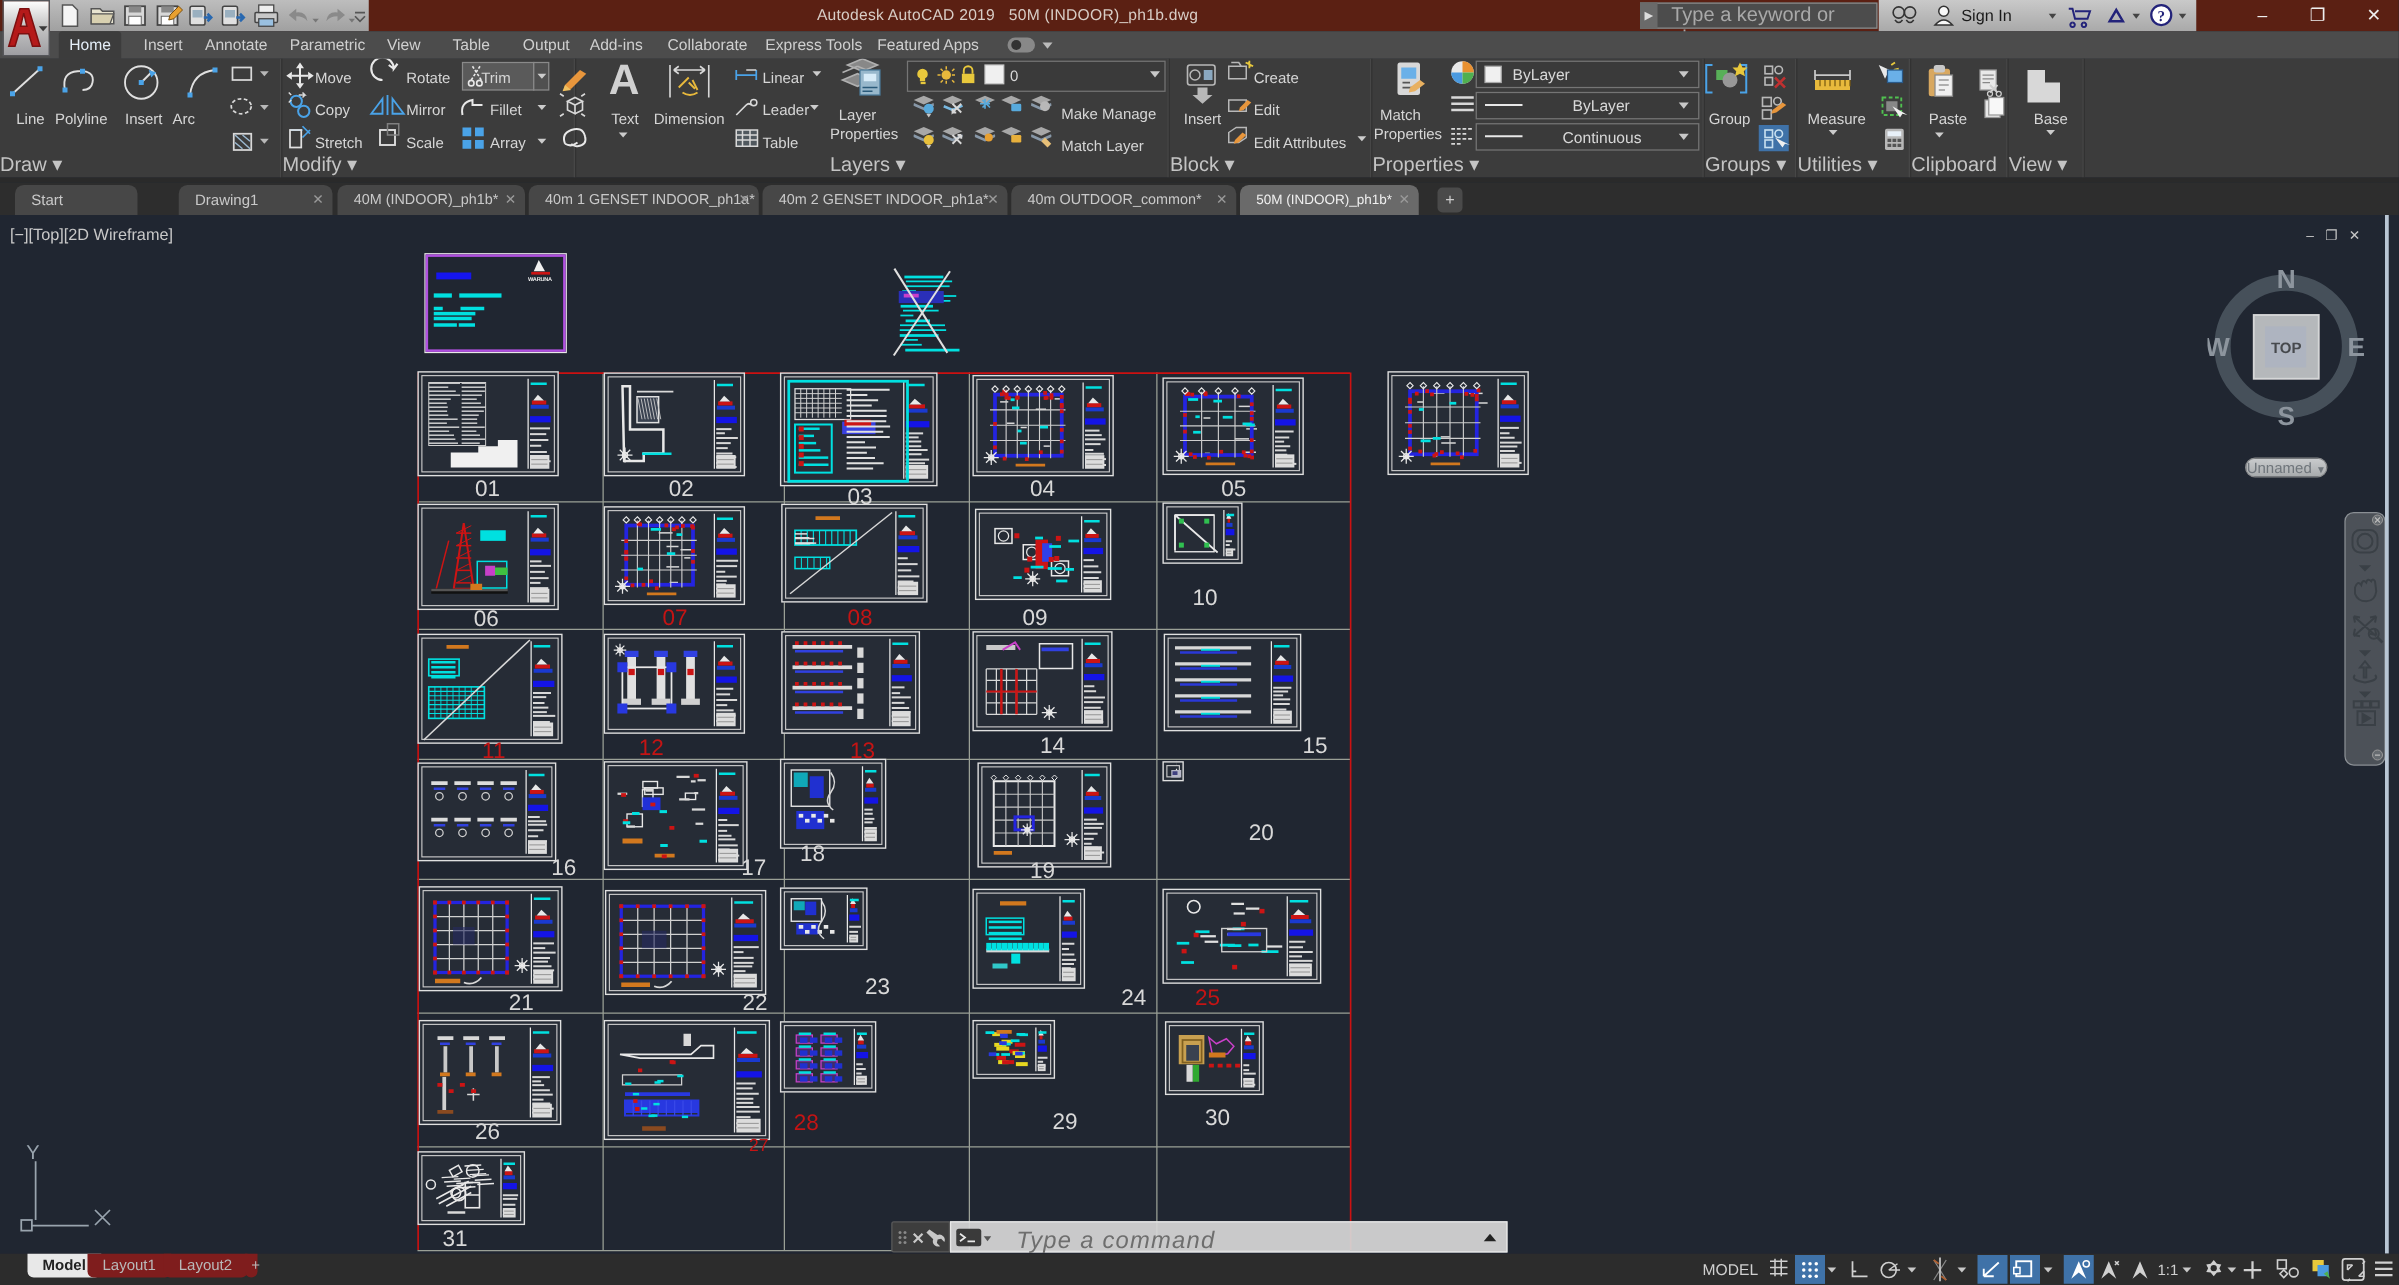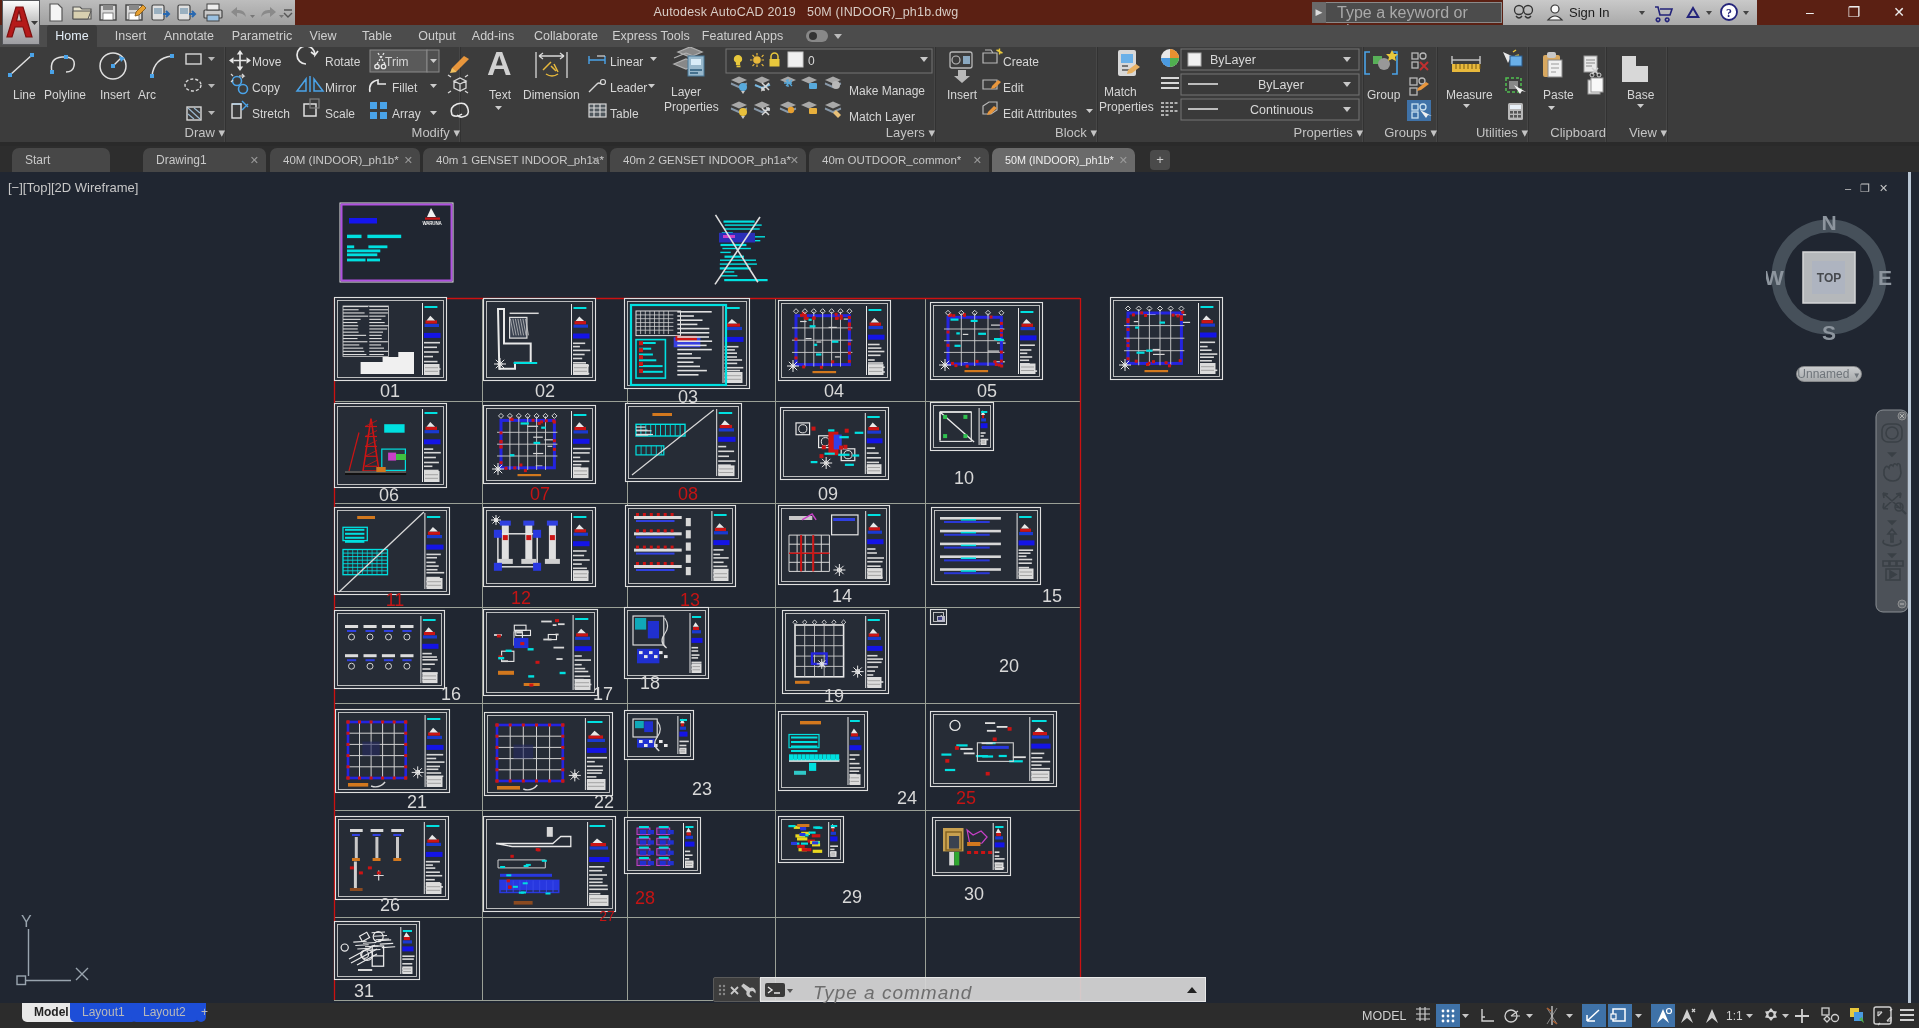--- a/index.html
+++ b/index.html
@@ -9,39 +9,39 @@
 #searchbox{position:absolute;left:1312px;top:2px;width:190px;height:21px;background:#4c4c4c;border:1px solid #8a8a8a}
 #searchbox .st{position:absolute;left:24px;top:1px;font-size:16px;color:#a9a9a9}
 #sarr{position:absolute;left:1312px;top:2px;width:14px;height:21px;background:#6a6a6a;color:#ddd;font-size:9px;text-align:center;line-height:21px}
 #signstrip{position:absolute;left:1503px;top:0;width:254px;height:25px;background:linear-gradient(#c9c9c9,#a9a9a9)}
 #winbtns{position:absolute;left:1790px;top:0;width:129px;height:25px;color:#eee}
 .wb{position:absolute;top:0;width:40px;height:25px;text-align:center;line-height:24px;font-size:14px}
 #ribbontabs{position:absolute;left:0;top:25px;width:1919px;height:22px;background:#4c4c4c}
 .rtab{position:absolute;top:0;height:22px;line-height:22px;font-size:12.5px;color:#cfcfcf;text-align:center}
 .rtab.active{background:#3c3c3c;color:#e4eef8;border-radius:3px 3px 0 0}
 #ribbon{position:absolute;left:0;top:47px;width:1919px;height:95px;background:#3c3c3c}
-#ribbon .cap{position:absolute;top:78px;height:17px;line-height:16px;font-size:13px;color:#c4c4c4;text-align:right;width:100%}
+#ribbon .cap{position:absolute;top:78px;height:17px;line-height:16px;font-size:16px;color:#c4c4c4;text-align:left;width:100%}
 .panel{position:absolute;top:0;height:95px;border-right:1px solid #323232;box-shadow:inset -1px 0 0 #474747}
 .icotxt{position:absolute;font-size:12px;color:#d6d6d6;white-space:nowrap}
 #ribbonedge{position:absolute;left:0;top:142px;width:1919px;height:4px;background:#2a2a2a}
 #filetabs{position:absolute;left:0;top:146px;width:1919px;height:26px;background:#2d2d2d}
 .ftab{position:absolute;top:2px;height:24px;background:#474747;border-radius:7px 7px 0 0;color:#c9c9c9;font-size:12px;line-height:24px;text-align:left;padding-left:13px}
 .ftab .x{position:absolute;right:7px;top:0;color:#9a9a9a;font-size:11px}
 .ftab.active{background:#6a6a6a;color:#f0f0f0}
 #plus{position:absolute;left:1150px;top:4px;width:20px;height:20px;background:#4a4a4a;border-radius:4px;color:#ccc;text-align:center;line-height:20px;font-size:13px}
 #canvas{position:absolute;left:0;top:172px;width:1919px;height:831px;background:#202631;overflow:hidden}
 #vplabel{position:absolute;left:8px;top:8px;font-size:13px;color:#c8c8c8}
 #dwinbtn{position:absolute;left:1845px;top:10px;width:62px;color:#c5c5c5;font-size:11px;letter-spacing:9px}
 #cmdline{position:absolute;left:713px;top:805px;width:493px;height:25px}
 #cmdgrip{position:absolute;left:0;top:0;width:47px;height:25px;background:#3d3d3d;border:1px solid #5a5a5a;border-radius:2px 0 0 2px}
 #cmdinput{position:absolute;left:47px;top:0;width:446px;height:25px;background:rgba(214,214,214,0.93);border:1px solid #e8e8e8}
 #cmdtext{position:absolute;left:52px;top:4px;font-size:19px;font-style:italic;color:#6e6e6e;letter-spacing:1px}
 #activate{position:absolute;left:1598px;top:765px;color:#8d98a2}
 #bottombar{position:absolute;left:0;top:1003px;width:1919px;height:25px;background:#2c2c2c}
-.mtab{position:absolute;top:0;height:19px;padding:0 12px;font-size:12px;line-height:19px;color:#b9b9b9;background:#1d4ed8;border-radius:0 0 5px 5px}
+.mtab{position:absolute;top:0;height:19px;padding:0 12px;font-size:12px;line-height:19px;color:#b9b9b9;background:#7f1d1d;border-radius:0 0 5px 5px}
 .mtab.active{background:#e8e8e8;color:#222;font-weight:bold}
 </style></head><body>
 <div id="titlebar"></div>
 <div id="applogo"><svg width="36" height="43">
       <path d="M4 36 L13 6 L20 6 L29 36 L23 36 L20 26 L12 26 L9 36 Z M13.5 20 L18.5 20 L16 9.5 Z" fill="#b51a1a" stroke="#7d1010" stroke-width="1.2"></path>
       <path d="M28 20 l7 0 l-3.5 4 z" fill="#3a3a3a"></path>
     </svg></div>
 <div id="qat">
     <svg width="256" height="25" style="position:absolute;left:0;top:0">
       <path d="M10,4 h8 l4,4 v13 h-12 z" fill="#f5f5f5" stroke="#555" stroke-width="1.2"></path>

